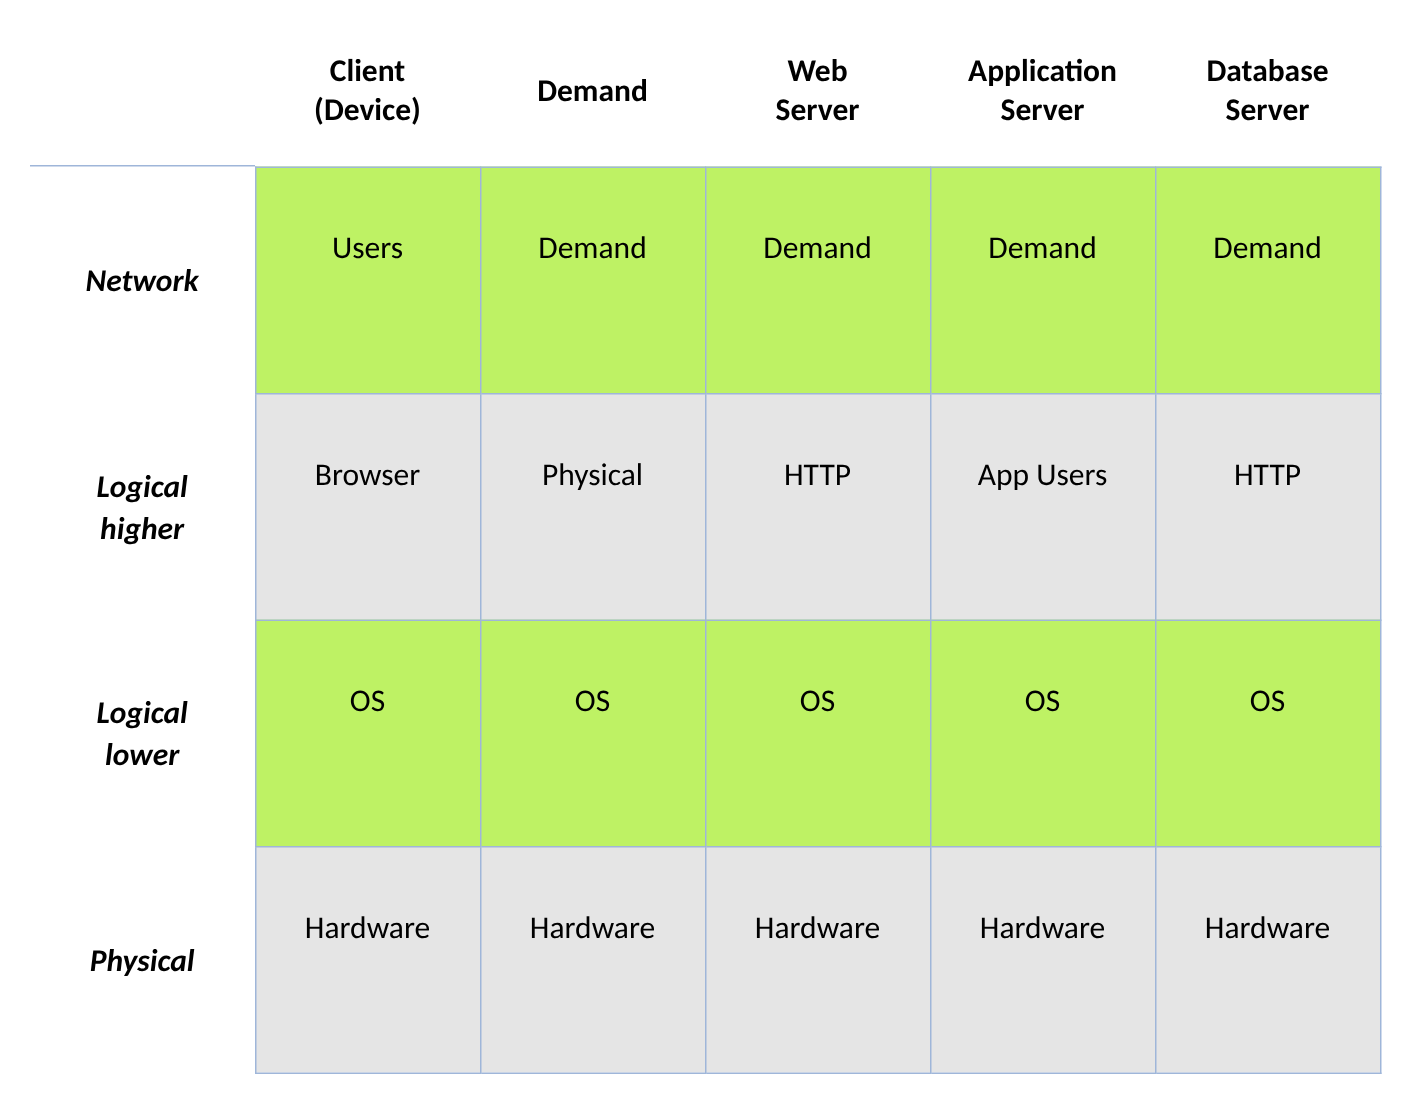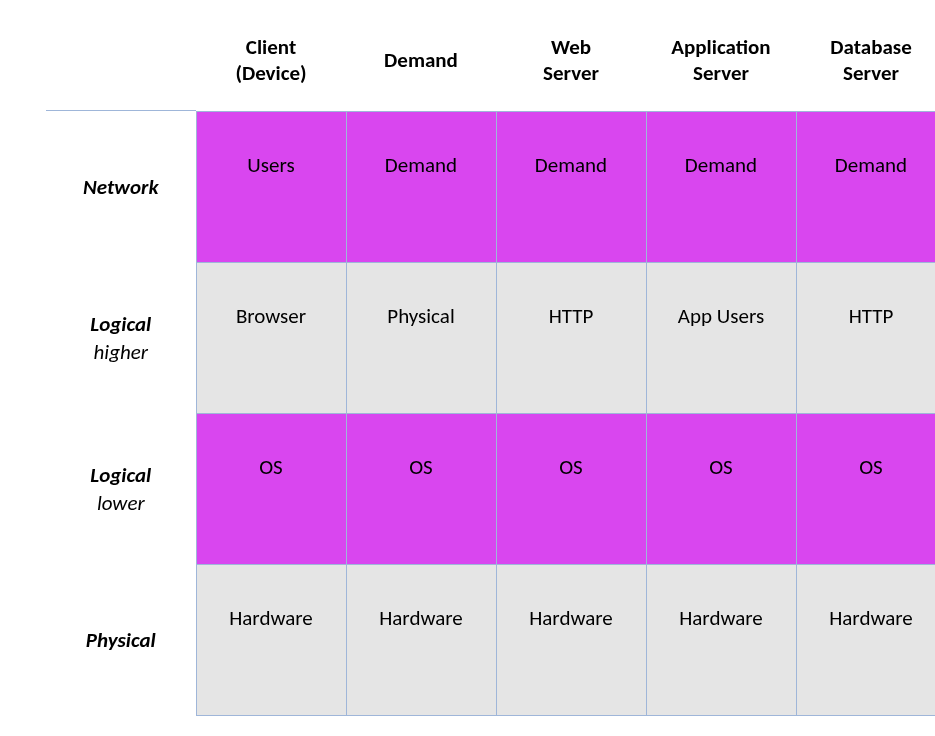--- a/index.html
+++ b/index.html
@@ -6,21 +6,21 @@
     margin: 0;
     padding: 0;
     background: #ffffff;
     font-family: Calibri, "Segoe UI", Arial, sans-serif;
     color: #000;
   }
   .page {
     width: 935px;
     height: 736px;
     box-sizing: border-box;
-    padding: 20px 30px 30px 46px;
+    padding: 20px 30px 30px 20px;
   }
   table.matrix {
     border-collapse: collapse;
     width: 100%;
     table-layout: fixed;
   }
   col.rowlabel { width: 150px; }
   col.datacol  { width: 150px; }
 
   td, th {
@@ -58,34 +58,34 @@
   
   th.rowlabel {
     font-style: italic;
     font-weight: 700;
     border: none;
     text-align: center;
     height: 150px;
   }
   th.rowlabel .sub {
     display: block;
-    font-weight: 400;
+    font-weight: 700;
     font-style: italic;
     margin-top: 2px;
   }
 
   
   td.cell {
     border: 1px solid #9fb6d9;
     height: 150px;
     font-weight: 400;
     background: #e5e5e5;
   }
   td.cell.shade {
-    background: #d946ef;
+    background: #bef264;
   }
   
   td.cell .inner {
     position: relative;
     top: -22px;
     display: block;
   }
 </style>
 </head>
 <body>

